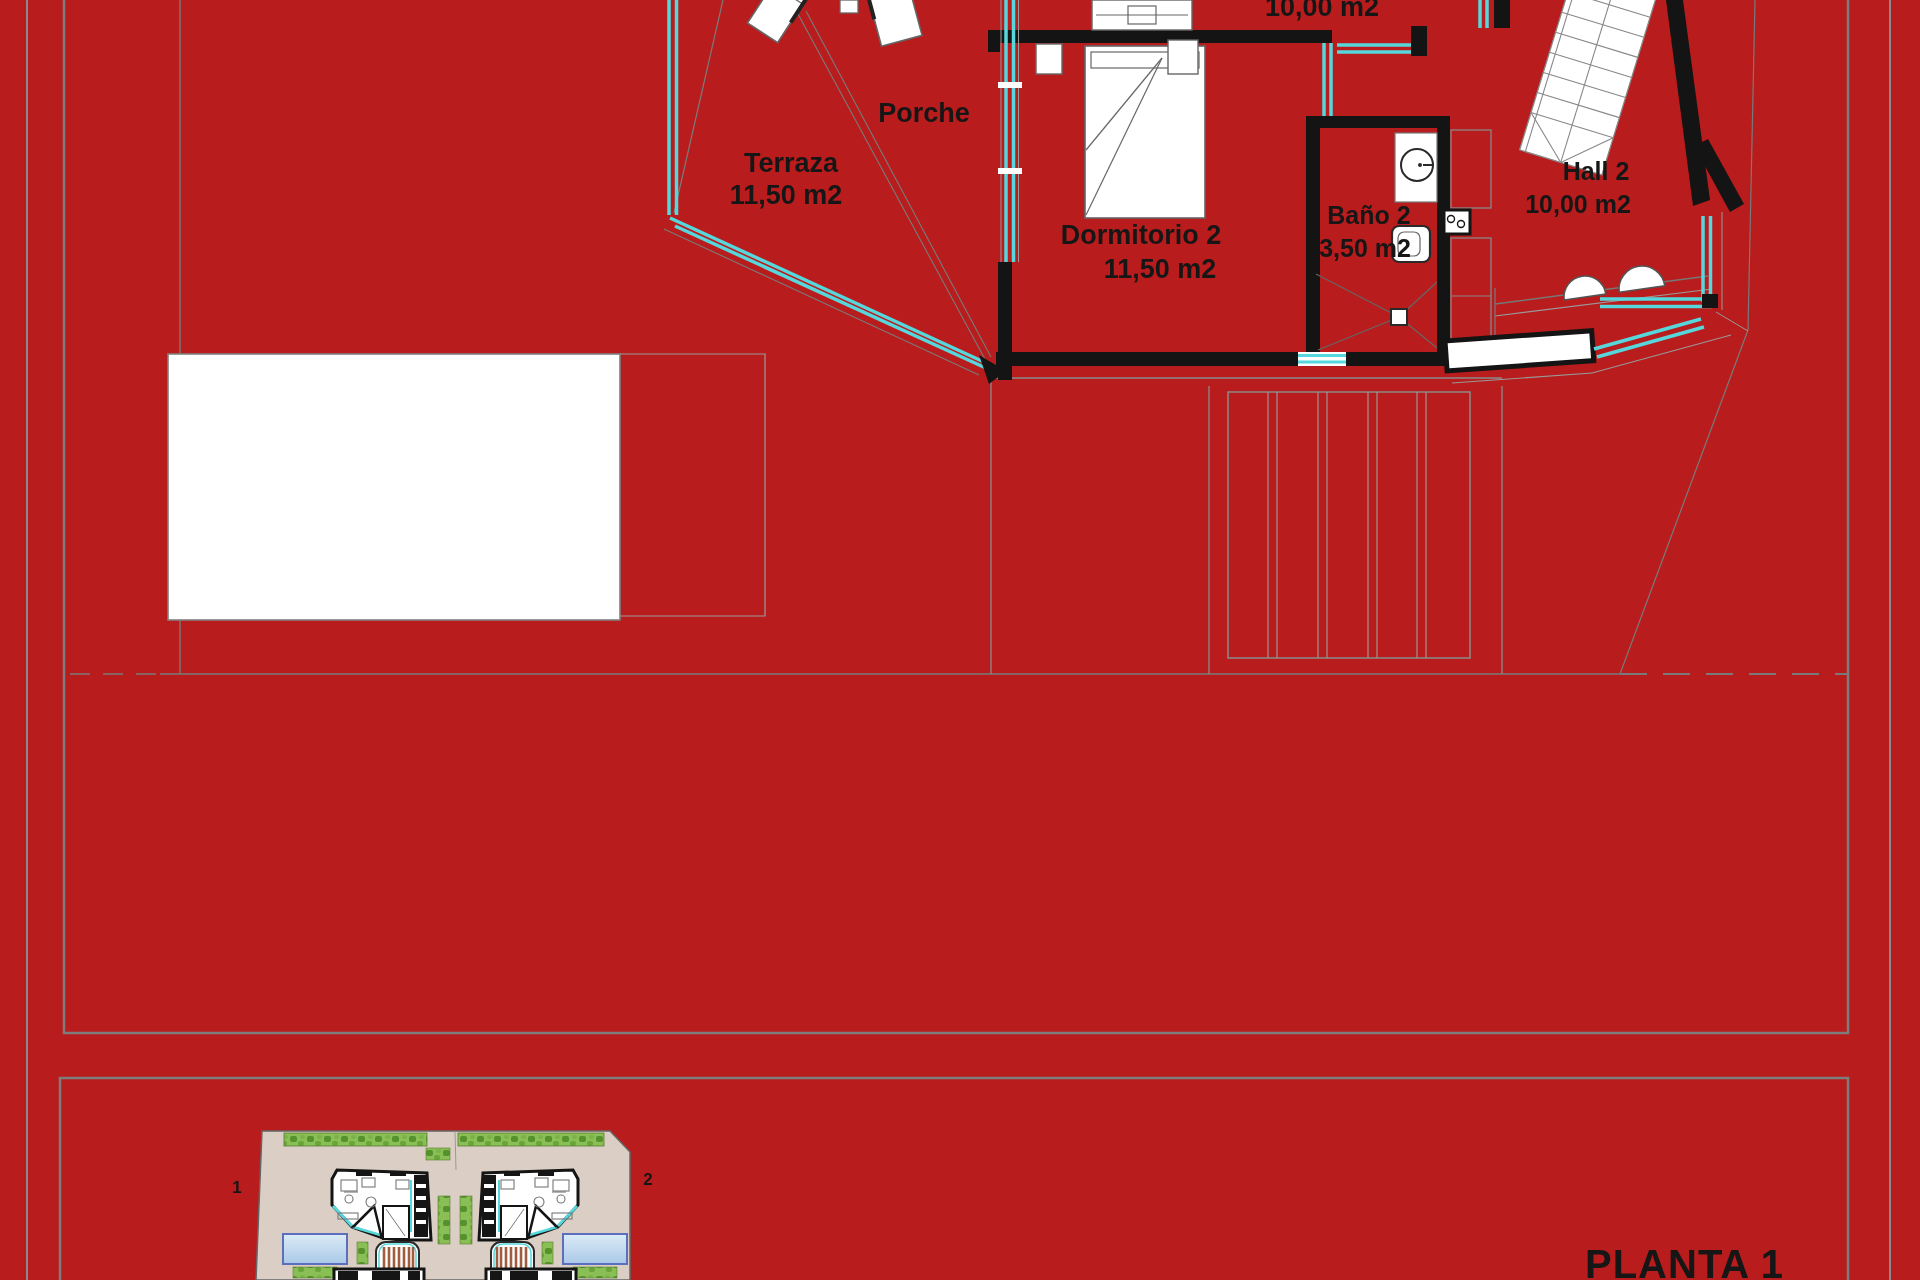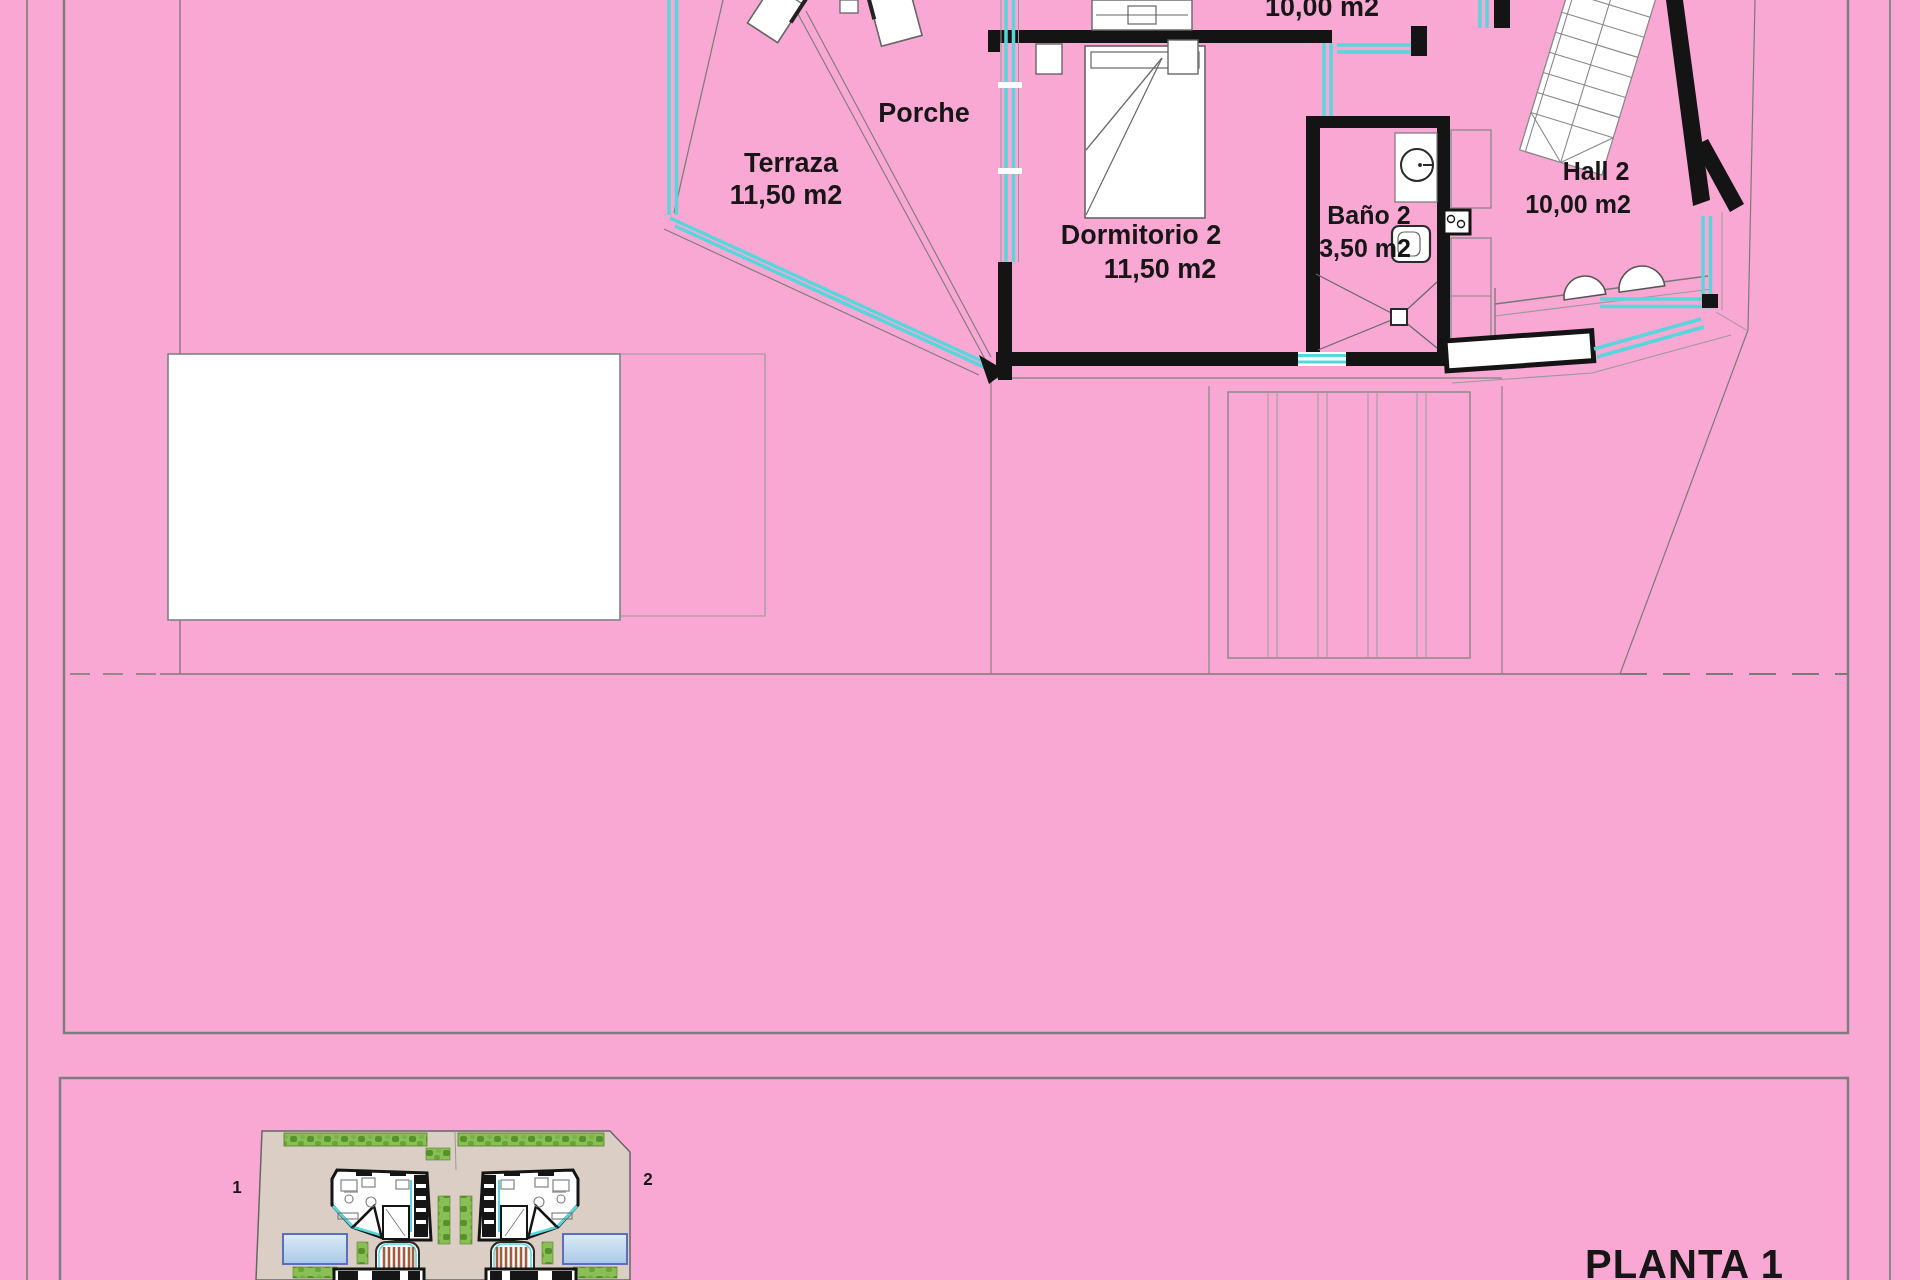--- a/index.html
+++ b/index.html
@@ -1,20 +1,20 @@
 <!DOCTYPE html>
 <html><head>
 <meta charset="utf-8">
 <style>
   html, body { margin: 0; padding: 0; background: #ffffff; }
   .page {
     position: relative;
     width: 1920px;
     height: 1280px;
-    background: #f9a8d4;
+    background: #b91c1c;
     overflow: hidden;
     font-family: "Liberation Sans", sans-serif;
   }
   svg { display: block; }
   text {
     font-family: "Liberation Sans", sans-serif;
     fill: #161616;
   }
   .room-label  { font-size: 27px; font-weight: 700; }
   .room-label2 { font-size: 25px; font-weight: 700; }

